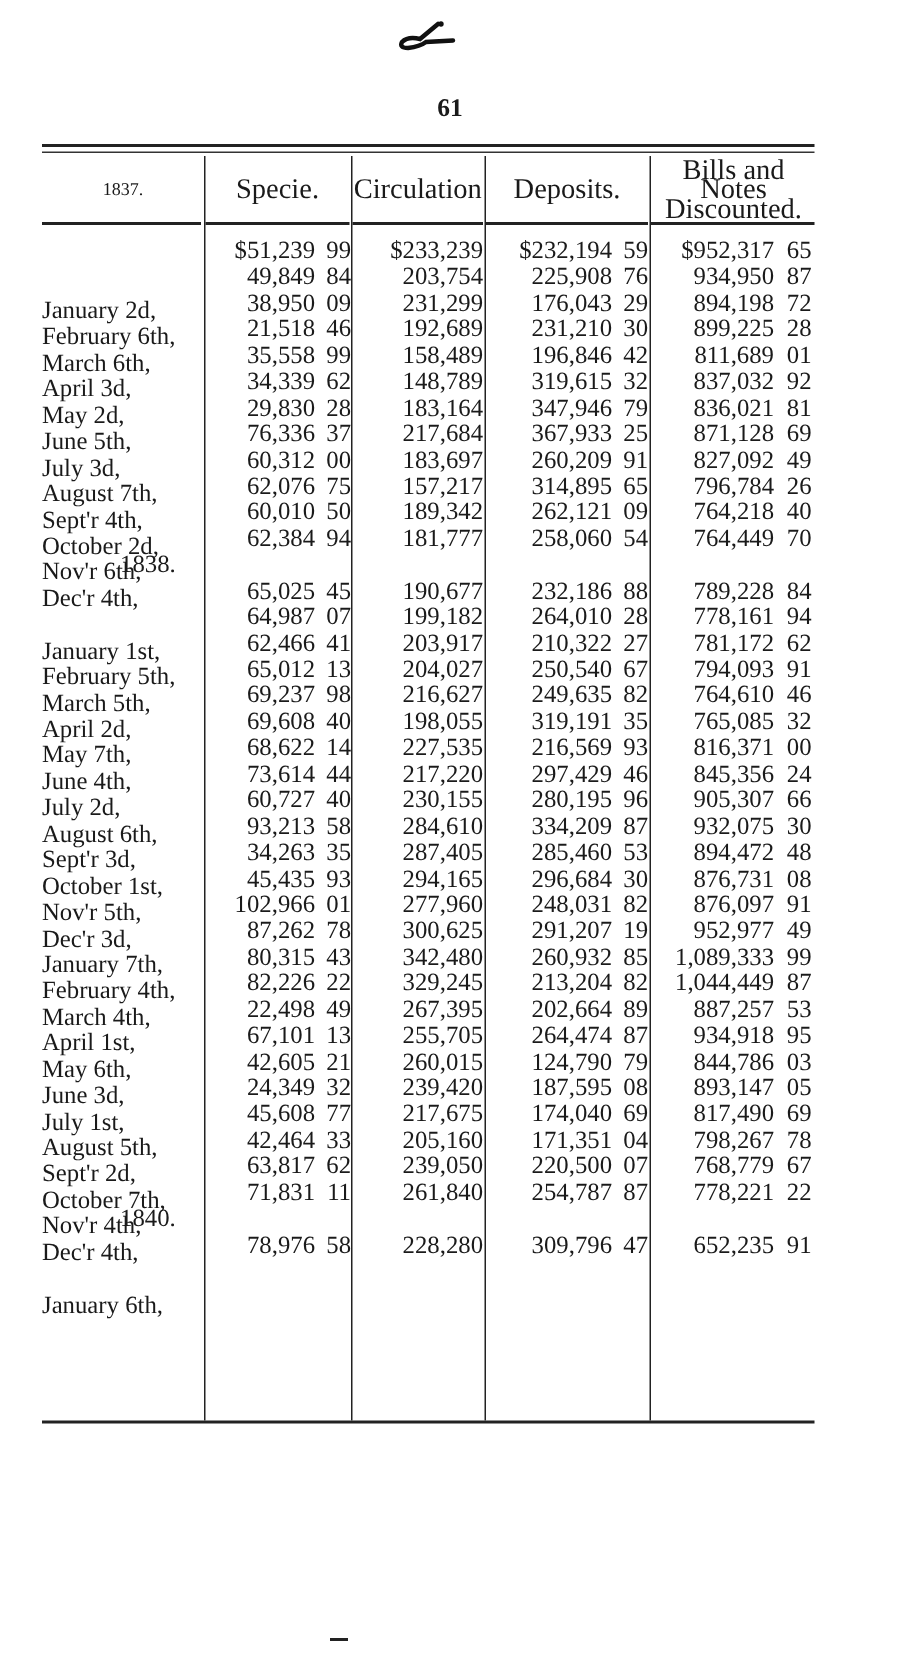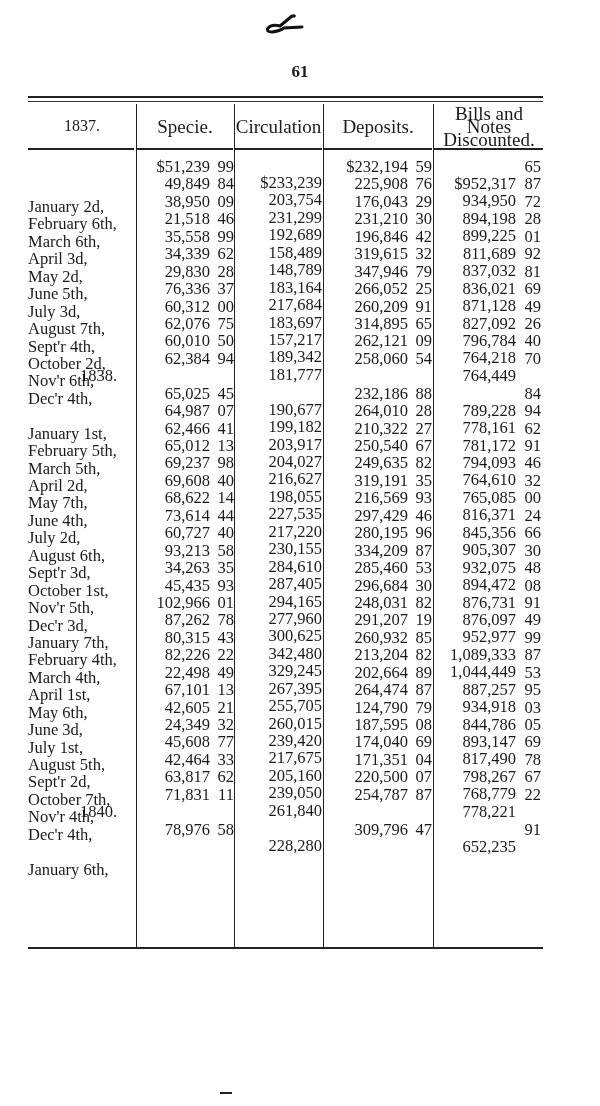--- a/index.html
+++ b/index.html
@@ -11,35 +11,35 @@
   .page-number {
     position: absolute; left: 0; width: 600px; top: 62px; text-align: center;
     font-size: 17px; font-weight: bold; font-family: "Liberation Serif", serif;
   }
   .table-wrap { position: absolute; left: 28px; top: 96px; width: 515px; }
   .top-rule-1 { position: absolute; left: 0; top: 0; width: 515px; height: 2px; background: #222; }
   .top-rule-2 { position: absolute; left: 0; top: 5px; width: 515px; height: 1px; background: #333; }
   .vline { position: absolute; top: 8px; width: 1px; background: #222; height: 843px; }
   .hdr { position: absolute; top: 10px; height: 40px; display: flex; align-items: center; justify-content: center;
     text-align: center; font-family: "Liberation Serif", serif; }
-  .hdr-year { font-size: 16px; }
+  .hdr-year { font-size: 12px; }
   .hdr-col { font-size: 19px; line-height: 13px; }
   .hdr-rule { position: absolute; top: 52px; height: 2px; background: #222; }
   .rows { position: absolute; left: 0; top: 62px; width: 515px; font-family: "Liberation Serif", serif; }
   .row { position: relative; height: 17.45px; font-size: 16.5px; line-height: 17.45px; white-space: nowrap; }
   .cell { position: absolute; top: 0; }
   .c-label { left: 0; width: 108px; margin-top: 40px; }
   .c-year { left: 52px; }
   .c-num { text-align: right; }
   .c-specie-d { right: calc(515px - 182px); }
   .c-specie-c { left: 184px; width: 22px; text-align: right; }
-  .c-circ { right: calc(515px - 294px); margin-top: 16px; }
+  .c-circ { right: calc(515px - 294px); }
   .c-dep-d { right: calc(515px - 380px); }
   .c-dep-c { left: 382px; width: 22px; text-align: right; }
-  .c-bills-d { right: calc(515px - 488px); margin-top: 17px; }
+  .c-bills-d { right: calc(515px - 488px); }
   .c-bills-c { left: 491px; width: 22px; text-align: right; }
   .bottom-rule { position: absolute; left: 0; width: 515px; height: 2px; background: #222; top: 851px; }
   .footer-dash { position: absolute; left: 220px; top: 1092px; width: 12px; height: 2px; background: #222; }
 </style>
 </head>
 <body>
 
 <svg class="page-mark" viewBox="0 0 50 24">
   <path d="M34 2 L22 12 Q14 10 10 14 Q8 18 14 18 Q22 17 26 14 L44 13" stroke="#111" stroke-width="3" fill="none" stroke-linecap="round"></path>
   <circle cx="36" cy="2" r="1.8" fill="#111"></circle>
@@ -140,21 +140,21 @@
         <span class="cell c-num c-dep-d">347,946</span>
         <span class="cell c-dep-c">79</span>
         <span class="cell c-num c-bills-d">836,021</span>
         <span class="cell c-bills-c">81</span>
       </div>
       <div class="row">
         <span class="cell c-label">August 7th,</span>
         <span class="cell c-num c-specie-d">76,336</span>
         <span class="cell c-specie-c">37</span>
         <span class="cell c-num c-circ">217,684</span>
-        <span class="cell c-num c-dep-d">266,052</span>
+        <span class="cell c-num c-dep-d">367,933</span>
         <span class="cell c-dep-c">25</span>
         <span class="cell c-num c-bills-d">871,128</span>
         <span class="cell c-bills-c">69</span>
       </div>
       <div class="row">
         <span class="cell c-label">Sept'r 4th,</span>
         <span class="cell c-num c-specie-d">60,312</span>
         <span class="cell c-specie-c">00</span>
         <span class="cell c-num c-circ">183,697</span>
         <span class="cell c-num c-dep-d">260,209</span>

